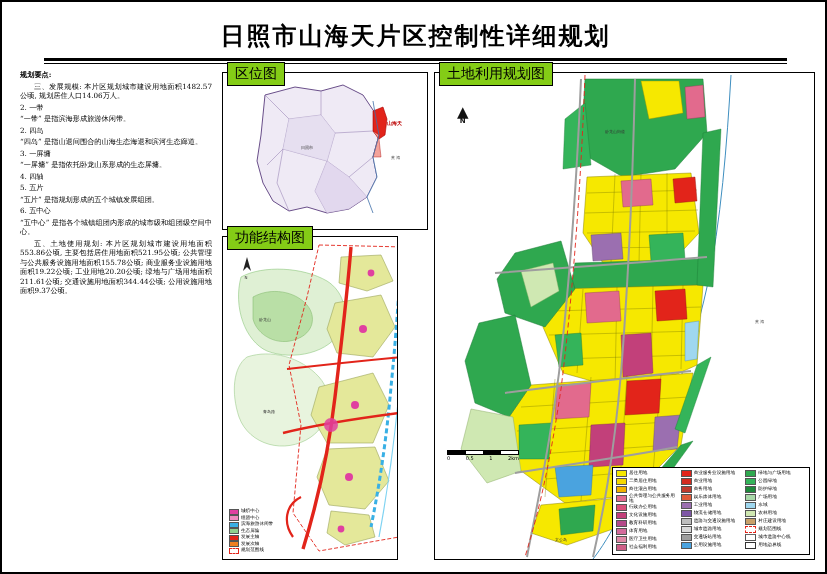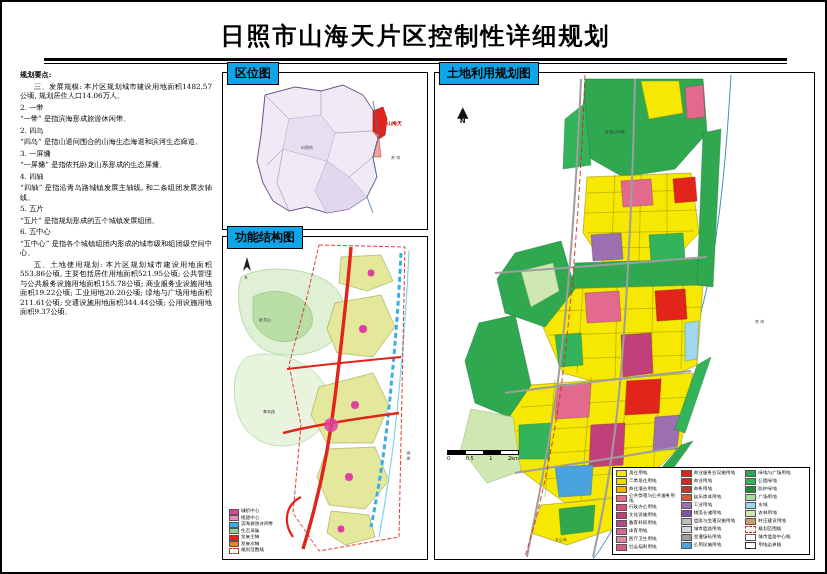--- a/index.html
+++ b/index.html
@@ -10,24 +10,24 @@
   .title-rule2{position:absolute;left:42px;top:61px;width:743px;height:1px;background:#000;}
 
   
   .textcol{position:absolute;left:14px;top:66px;width:200px;height:492px;box-sizing:border-box;padding:2px 4px;font-size:7.2px;line-height:1.32;color:#000;text-align:justify;font-family:"DejaVu Serif","Liberation Serif",serif;}
   .textcol p{margin:0 0 2px 0;text-indent:0;}
   .textcol p.ind{text-indent:14px;}
   .textcol b{font-weight:bold;}
 
   
   .panel{position:absolute;box-sizing:border-box;border:1px solid #000;background:#fff;}
-  .panel-title{position:absolute;background:#0ea5e9;border:1px solid #000;font-size:12px;font-weight:bold;padding:2px 7px;font-family:"DejaVu Serif","Liberation Serif",serif;color:#000;z-index:5;}
+  .panel-title{position:absolute;background:#84cc16;border:1px solid #000;font-size:14px;font-weight:normal;padding:2px 7px;font-family:"DejaVu Serif","Liberation Serif",serif;color:#000;z-index:5;}
 
   #locator{left:220px;top:70px;width:206px;height:158px;}
-  #funcstruct{left:220px;top:234px;width:206px;height:324px;}
+  #funcstruct{left:220px;top:234px;width:176px;height:324px;}
   #landuse{left:432px;top:70px;width:381px;height:488px;}
 
   .maparea{position:absolute;inset:0;overflow:hidden;}
 
   .legendbox{position:absolute;right:4px;bottom:4px;width:196px;height:86px;border:1px solid #000;background:#fff;}
   .legendbox .lt{text-align:center;font-size:8.5px;font-weight:bold;border-bottom:1px solid #000;padding:1px 0;font-family:"DejaVu Serif","Liberation Serif",serif;}
   .legend-grid{display:flex;padding:2px 3px;gap:4px;}
   .legend-col{display:flex;flex-direction:column;gap:1px;flex:1;}
   .legend-item{display:flex;align-items:center;gap:2px;font-size:4.6px;line-height:1;}
   .swatch{width:9px;height:5px;border:0.4px solid #555;flex:none;}
@@ -60,21 +60,20 @@
   <div class="textcol">
     <p><b>规划要点:</b></p>
     <p class="ind">三、发展规模: 本片区规划城市建设用地面积1482.57公顷, 规划居住人口14.06万人。</p>
     <p>2. 一带</p>
     <p>“一带” 是指滨海形成旅游休闲带。</p>
     <p>2. 四岛</p>
     <p>“四岛” 是指山退间围合的山海生态海退和滨河生态廊道。</p>
     <p>3. 一屏墉</p>
     <p>“一屏墉” 是指依托卧龙山系形成的生态屏墉。</p>
     <p>4. 四轴</p>
-    <p>“四轴” 是指沿青岛路城镇发展主轴线, 和二条组团发展次轴线。</p>
     <p>5. 五片</p>
     <p>“五片” 是指规划形成的五个城镇发展组团。</p>
     <p>6. 五中心</p>
     <p>“五中心” 是指各个城镇组团内形成的城市级和组团级空间中心。</p>
     <p class="ind">五、土地使用规划: 本片区规划城市建设用地面积553.86公顷, 主要包括居住用地面积521.95公顷; 公共管理与公共服务设施用地面积155.78公顷; 商业服务业设施用地面积19.22公顷; 工业用地20.20公顷; 绿地与广场用地面积211.61公顷; 交通设施用地面积344.44公顷; 公用设施用地面积9.37公顷。</p>
   </div>
 
   <div class="panel" id="locator">
     <div class="maparea">
       <svg width="204" height="156" viewBox="0 0 204 156">

